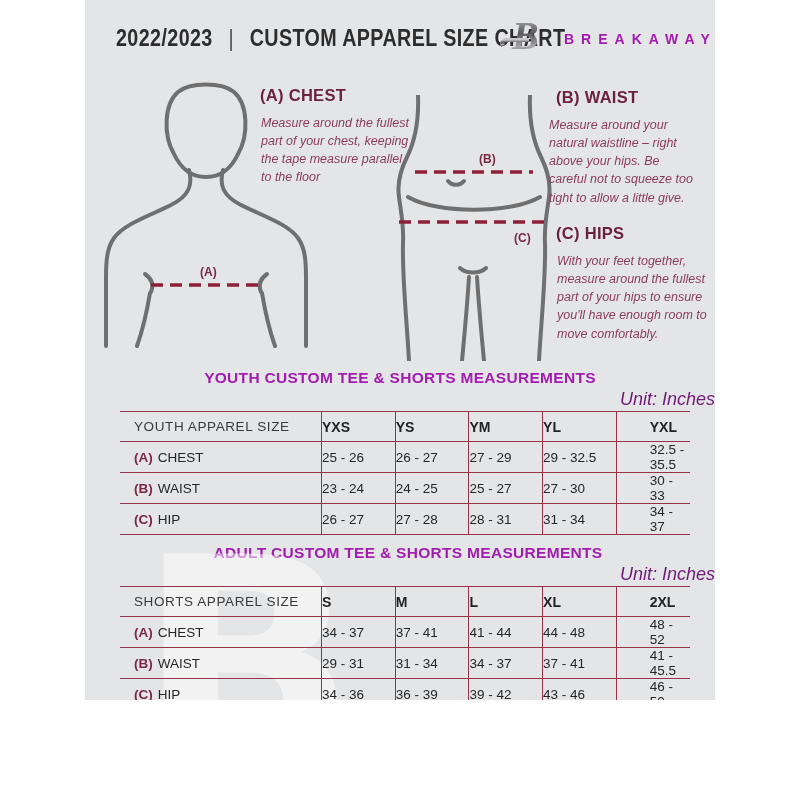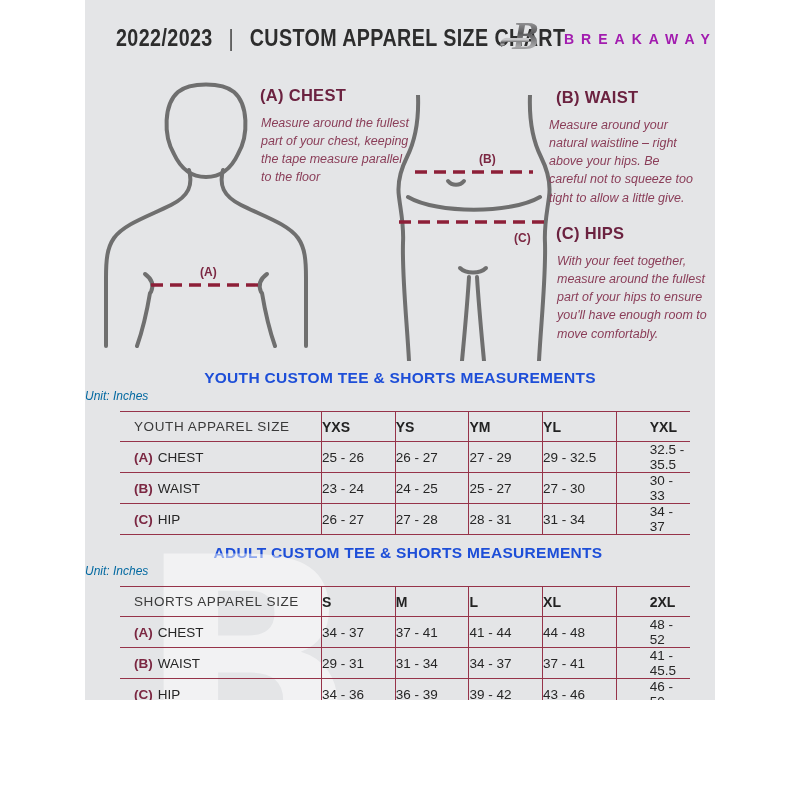--- a/index.html
+++ b/index.html
@@ -17,23 +17,23 @@
   .logo-mark{position:absolute;left:414px;top:13px;width:50px;height:46px;}
 
   
   .g-head{position:absolute;font-weight:700;font-size:16.5px;color:#6b2240;letter-spacing:.3px;}
   .g-text{position:absolute;font-style:italic;font-size:12.5px;line-height:1.45;color:#8a3d58;}
 
   .fig{position:absolute;}
 
   
   .sec-title{position:absolute;left:0;width:630px;text-align:center;
-    font-weight:700;font-size:15.5px;color:#1d4ed8;letter-spacing:.3px;}
-  .sec-unit{position:absolute;left:0;width:630px;text-align:left;
-    font-style:italic;font-size:12px;color:#0369a1;}
+    font-weight:700;font-size:15.5px;color:#a21caf;letter-spacing:.3px;}
+  .sec-unit{position:absolute;left:0;width:630px;text-align:right;
+    font-style:italic;font-size:18px;color:#701a75;}
 
   
   .size-table{position:absolute;left:35px;border-collapse:collapse;table-layout:fixed;
     width:570px;background:transparent;z-index:2;}
   .size-table td{border:1.4px solid #963349;height:29px;text-align:left;
     font-size:13.5px;color:#262626;padding:0;}
   .size-table td:first-child{border-left:none;text-align:left;padding-left:14px;}
   .size-table td:last-child{border-right:none;padding-left:33px;}
   .size-table tr.head td{font-weight:700;font-size:14px;color:#222;margin-top:44px;}
   .size-table tr.head td:first-child{font-weight:400;font-size:13.5px;color:#3a3a3a;letter-spacing:.6px;}

